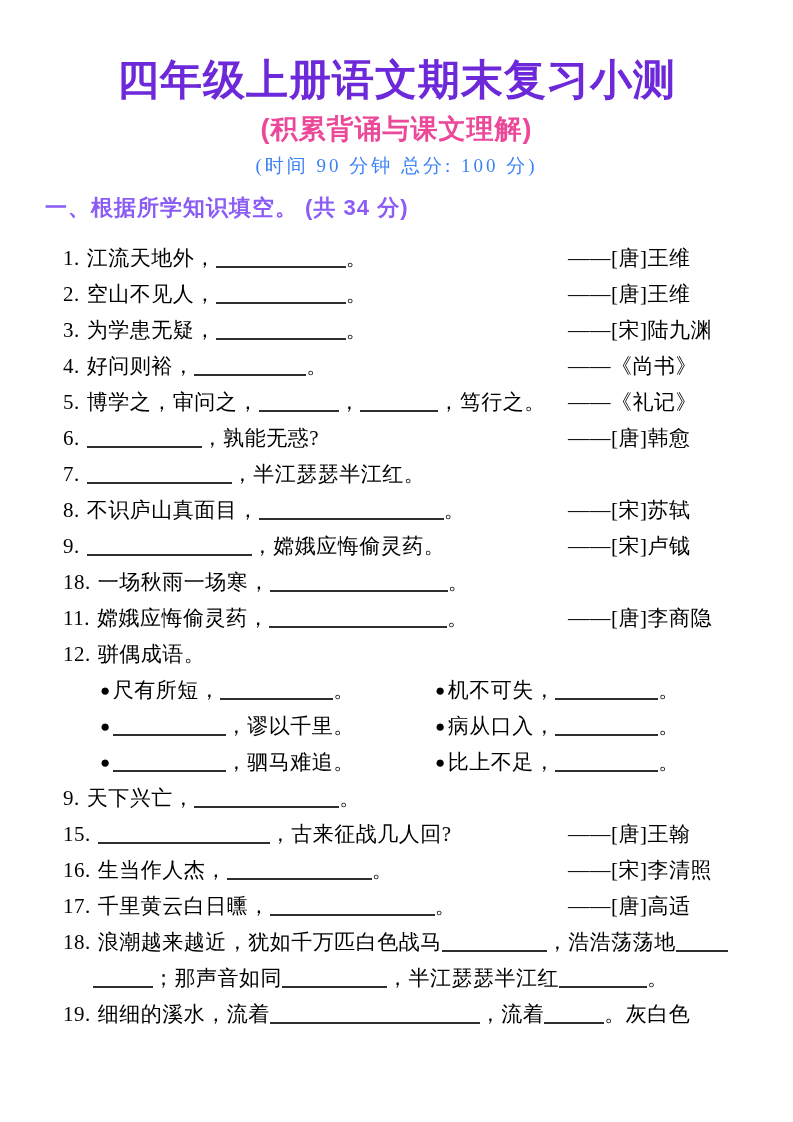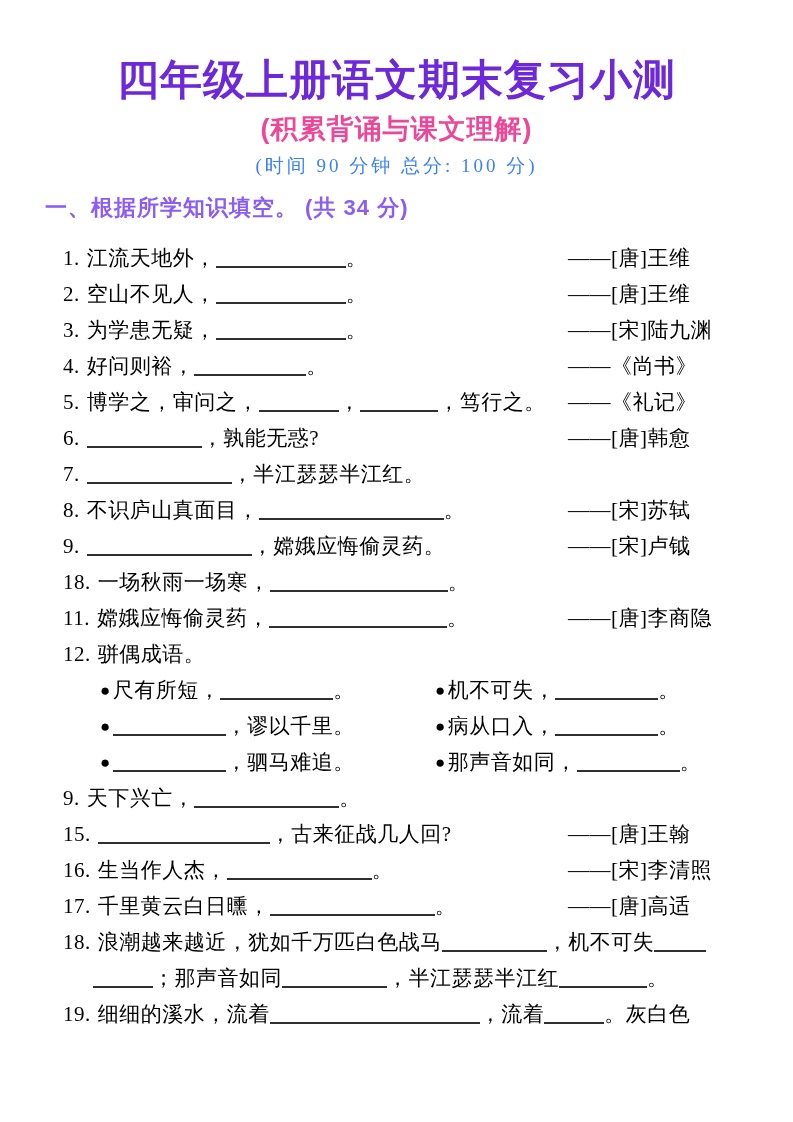--- a/index.html
+++ b/index.html
@@ -75,22 +75,22 @@
       <div class="row"><span class="num">5.</span><span>博学之，审问之，</span><span class="blank" style="width: 80px;"></span><span>，</span><span class="blank" style="width: 78px;"></span><span>，笃行之。</span><span class="author">——《礼记》</span></div>
       <div class="row"><span class="num">6.</span><span class="blank" style="width: 115px;"></span><span>，孰能无惑?</span><span class="author">——[唐]韩愈</span></div>
       <div class="row"><span class="num">7.</span><span class="blank" style="width: 145px;"></span><span>，半江瑟瑟半江红。</span></div>
       <div class="row"><span class="num">8.</span><span>不识庐山真面目，</span><span class="blank" style="width: 185px;"></span><span>。</span><span class="author">——[宋]苏轼</span></div>
       <div class="row"><span class="num">9.</span><span class="blank" style="width: 165px;"></span><span>，嫦娥应悔偷灵药。</span><span class="author">——[宋]卢钺</span></div>
       <div class="row"><span class="num">18.</span><span>一场秋雨一场寒，</span><span class="blank" style="width: 178px;"></span><span>。</span></div>
       <div class="row"><span class="num">11.</span><span>嫦娥应悔偷灵药，</span><span class="blank" style="width: 178px;"></span><span>。</span><span class="author">——[唐]李商隐</span></div>
       <div class="row"><span class="num">12.</span><span>骈偶成语。</span></div>
       <div class="row"><span class="bullet-col-left"><span class="bullet">●</span><span>尺有所短，</span><span class="blank" style="width: 113px;"></span><span>。</span></span><span class="bullet-col-right"><span class="bullet">●</span><span>机不可失，</span><span class="blank" style="width: 103px;"></span><span>。</span></span></div>
       <div class="row"><span class="bullet-col-left"><span class="bullet">●</span><span class="blank" style="width: 113px;"></span><span>，谬以千里。</span></span><span class="bullet-col-right"><span class="bullet">●</span><span>病从口入，</span><span class="blank" style="width: 103px;"></span><span>。</span></span></div>
-      <div class="row"><span class="bullet-col-left"><span class="bullet">●</span><span class="blank" style="width: 113px;"></span><span>，驷马难追。</span></span><span class="bullet-col-right"><span class="bullet">●</span><span>那声音如同，</span><span class="blank" style="width: 103px;"></span><span>。</span></span></div>
+      <div class="row"><span class="bullet-col-left"><span class="bullet">●</span><span class="blank" style="width: 113px;"></span><span>，驷马难追。</span></span><span class="bullet-col-right"><span class="bullet">●</span><span>比上不足，</span><span class="blank" style="width: 103px;"></span><span>。</span></span></div>
       <div class="row"><span class="num">9.</span><span>天下兴亡，</span><span class="blank" style="width: 145px;"></span><span>。</span></div>
       <div class="row"><span class="num">15.</span><span class="blank" style="width: 172px;"></span><span>，古来征战几人回?</span><span class="author">——[唐]王翰</span></div>
       <div class="row"><span class="num">16.</span><span>生当作人杰，</span><span class="blank" style="width: 145px;"></span><span>。</span><span class="author">——[宋]李清照</span></div>
       <div class="row"><span class="num">17.</span><span>千里黄云白日曛，</span><span class="blank" style="width: 165px;"></span><span>。</span><span class="author">——[唐]高适</span></div>
-      <div class="row"><span class="num">18.</span><span>浪潮越来越近，犹如千万匹白色战马</span><span class="blank" style="width: 105px;"></span><span>，机不可失</span><span class="blank" style="width: 52px;"></span></div>
+      <div class="row"><span class="num">18.</span><span>浪潮越来越近，犹如千万匹白色战马</span><span class="blank" style="width: 105px;"></span><span>，浩浩荡荡地</span><span class="blank" style="width: 52px;"></span></div>
       <div class="row" style="padding-left: 30px;"><span class="blank" style="width: 60px;"></span><span>；那声音如同</span><span class="blank" style="width: 105px;"></span><span>，半江瑟瑟半江红</span><span class="blank" style="width: 88px;"></span><span>。</span></div>
       <div class="row"><span class="num">19.</span><span>细细的溪水，流着</span><span class="blank" style="width: 210px;"></span><span>，流着</span><span class="blank" style="width: 60px;"></span><span>。灰白色</span></div>
     </div>
 </div>
 
 </body></html>

